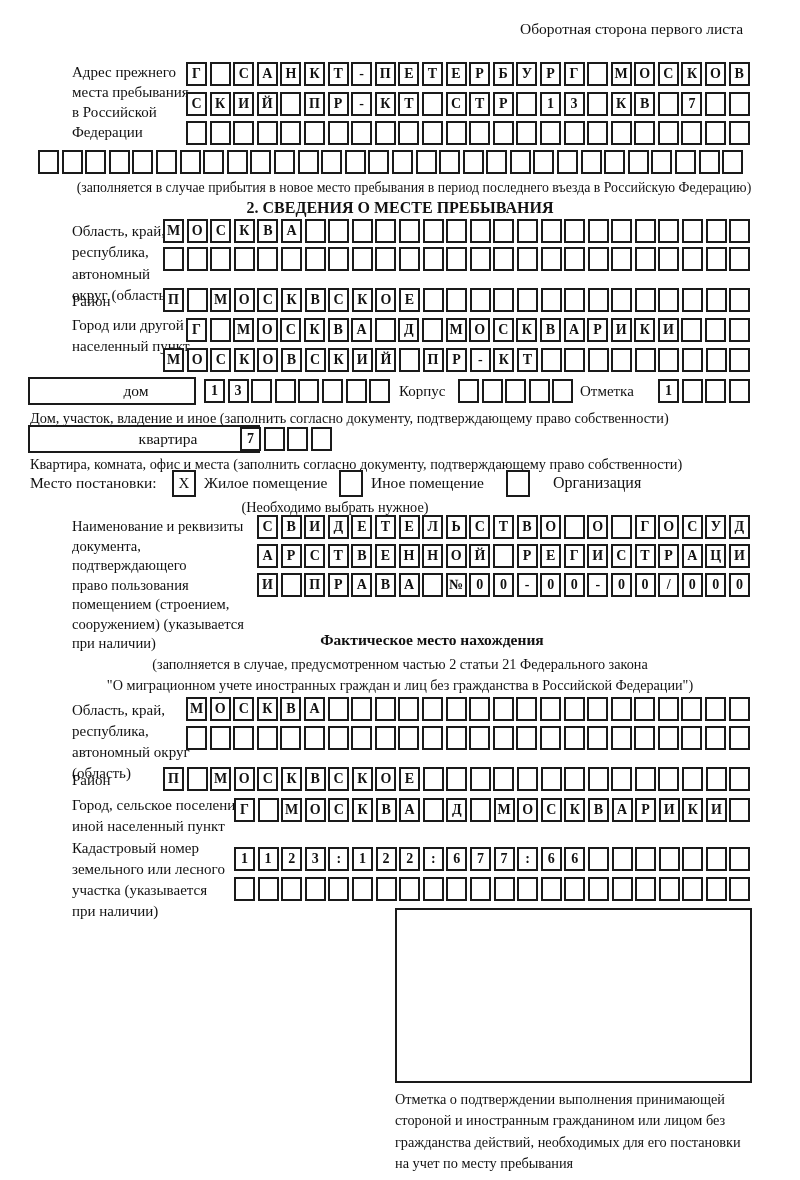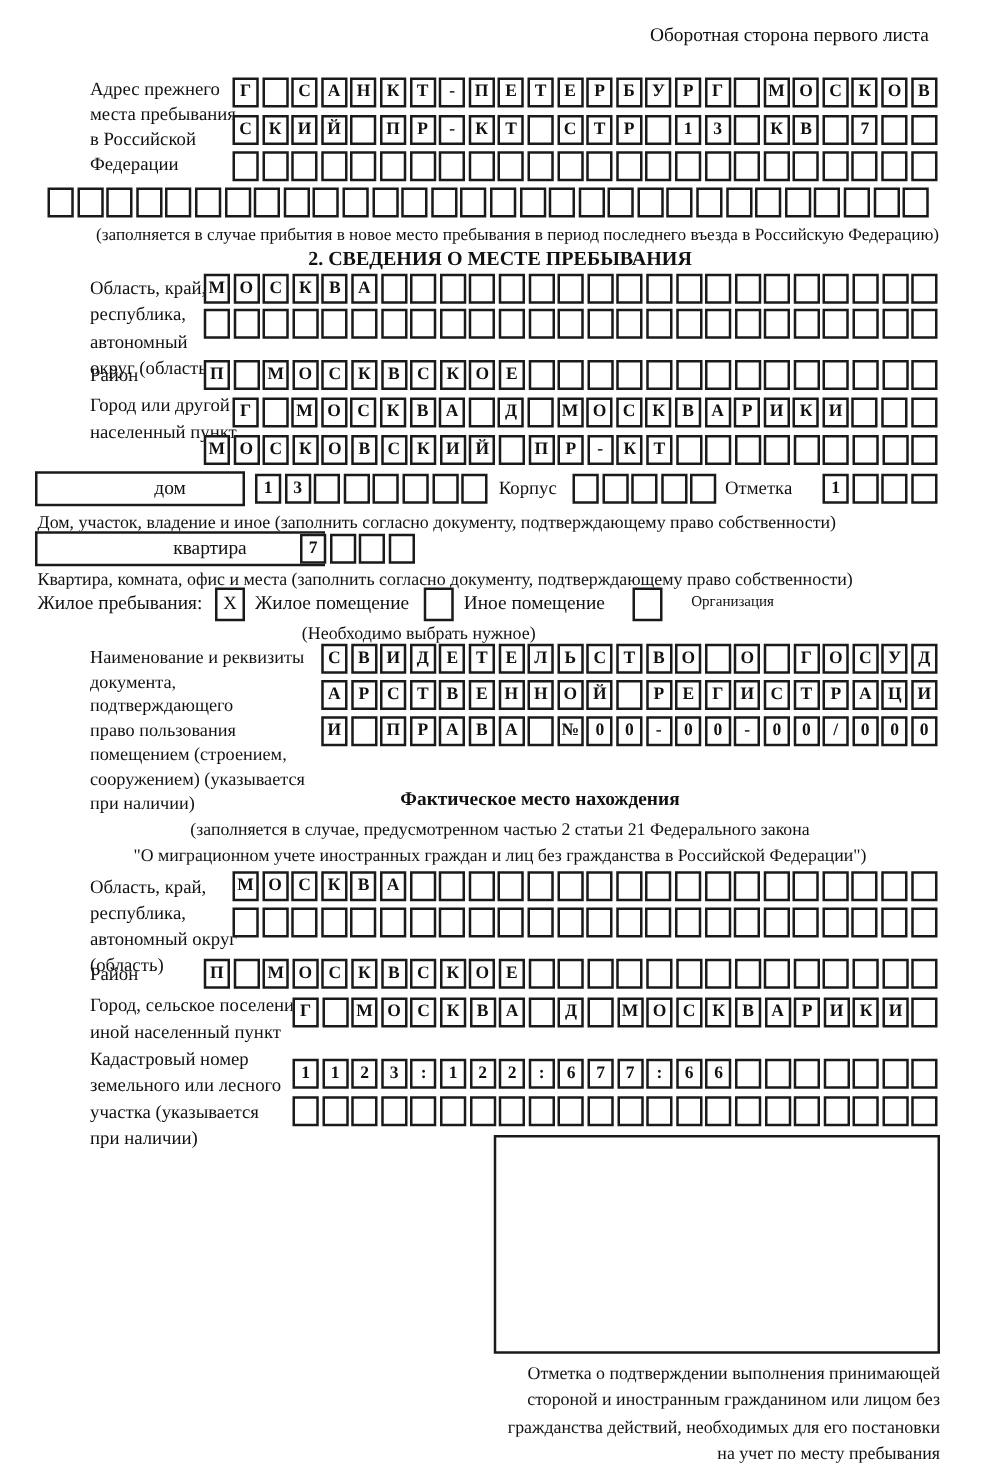--- a/index.html
+++ b/index.html
@@ -331,27 +331,27 @@
 
   <div class="widebox" style="left:28px;top:425px;width:232px;">квартира</div>
   <div class="crow" style="left:240px;top:427px;">
       <span class="cell">7</span>
       <span class="cell"></span>
       <span class="cell"></span>
       <span class="cell"></span>
     </div>
   <div class="abs" style="left:30px;top:456px;font-size:14.3px;">Квартира, комната, офис и места (заполнить согласно документу, подтверждающему право собственности)</div>
 
-  <div class="abs" style="left:30px;top:474px;font-size:15.5px;">Жилое пребывания:</div>
+  <div class="abs" style="left:30px;top:474px;font-size:15.5px;">Место постановки:</div>
   <div class="chk" style="left:172px;top:470px;">X</div>
   <div class="abs" style="left:204px;top:474px;font-size:15.5px;">Жилое помещение</div>
   <div class="chk" style="left:339px;top:470px;"></div>
   <div class="abs" style="left:371px;top:474px;font-size:15.5px;">Иное помещение</div>
   <div class="chk" style="left:506px;top:470px;"></div>
-  <div class="abs" style="left:553px;top:474px;font-size:12px;font-family:Liberation Serif, serif;">Организация</div>
+  <div class="abs" style="left:553px;top:474px;font-size:16px;font-family:Liberation Serif, serif;">Организация</div>
   <div class="abs" style="left:135px;top:499px;width:400px;text-align:center;font-size:14.3px;">(Необходимо выбрать нужное)</div>
 
   <div class="abs prenote" style="left:72px;top:517px;width:182px;font-size:14.6px;line-height:19.5px;">Наименование и реквизиты
 документа, подтверждающего
 право пользования
 помещением (строением,
 сооружением) (указывается
 при наличии)</div>
   <div class="crow" style="left:257px;top:515px;">
       <span class="cell">С</span>
@@ -587,18 +587,18 @@
       <span class="cell"></span>
       <span class="cell"></span>
       <span class="cell"></span>
       <span class="cell"></span>
       <span class="cell"></span>
       <span class="cell"></span>
       <span class="cell"></span>
     </div>
 
   <div class="stampbox" style="left:395px;top:908px;width:357px;height:175px;"></div>
-  <div class="abs prenote" style="left:395px;top:1089px;width:357px;text-align:right;font-size:14.3px;line-height:21.3px;">Отметка о подтверждении выполнения принимающей
+  <div class="abs prenote" style="left:395px;top:1089px;width:357px;text-align:left;font-size:14.3px;line-height:21.3px;">Отметка о подтверждении выполнения принимающей
 стороной и иностранным гражданином или лицом без
 гражданства действий, необходимых для его постановки
 на учет по месту пребывания</div>
 
 </div>
 
 </body></html>

